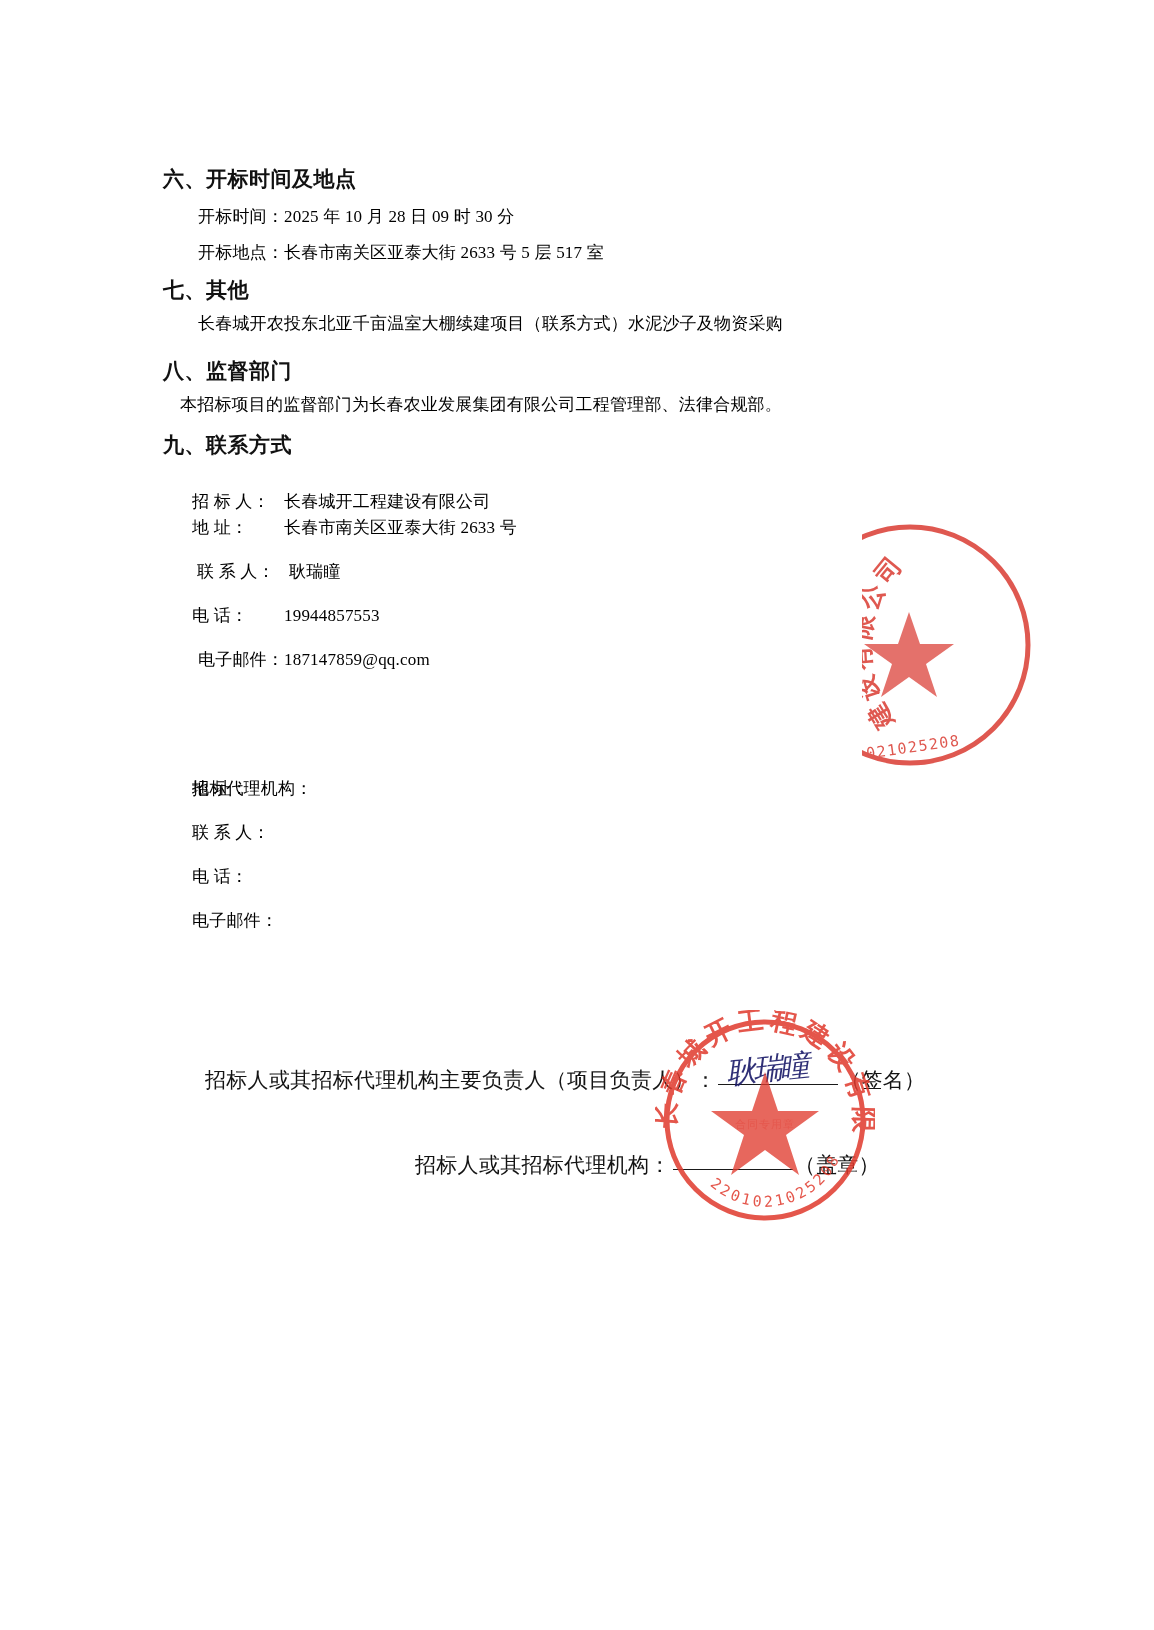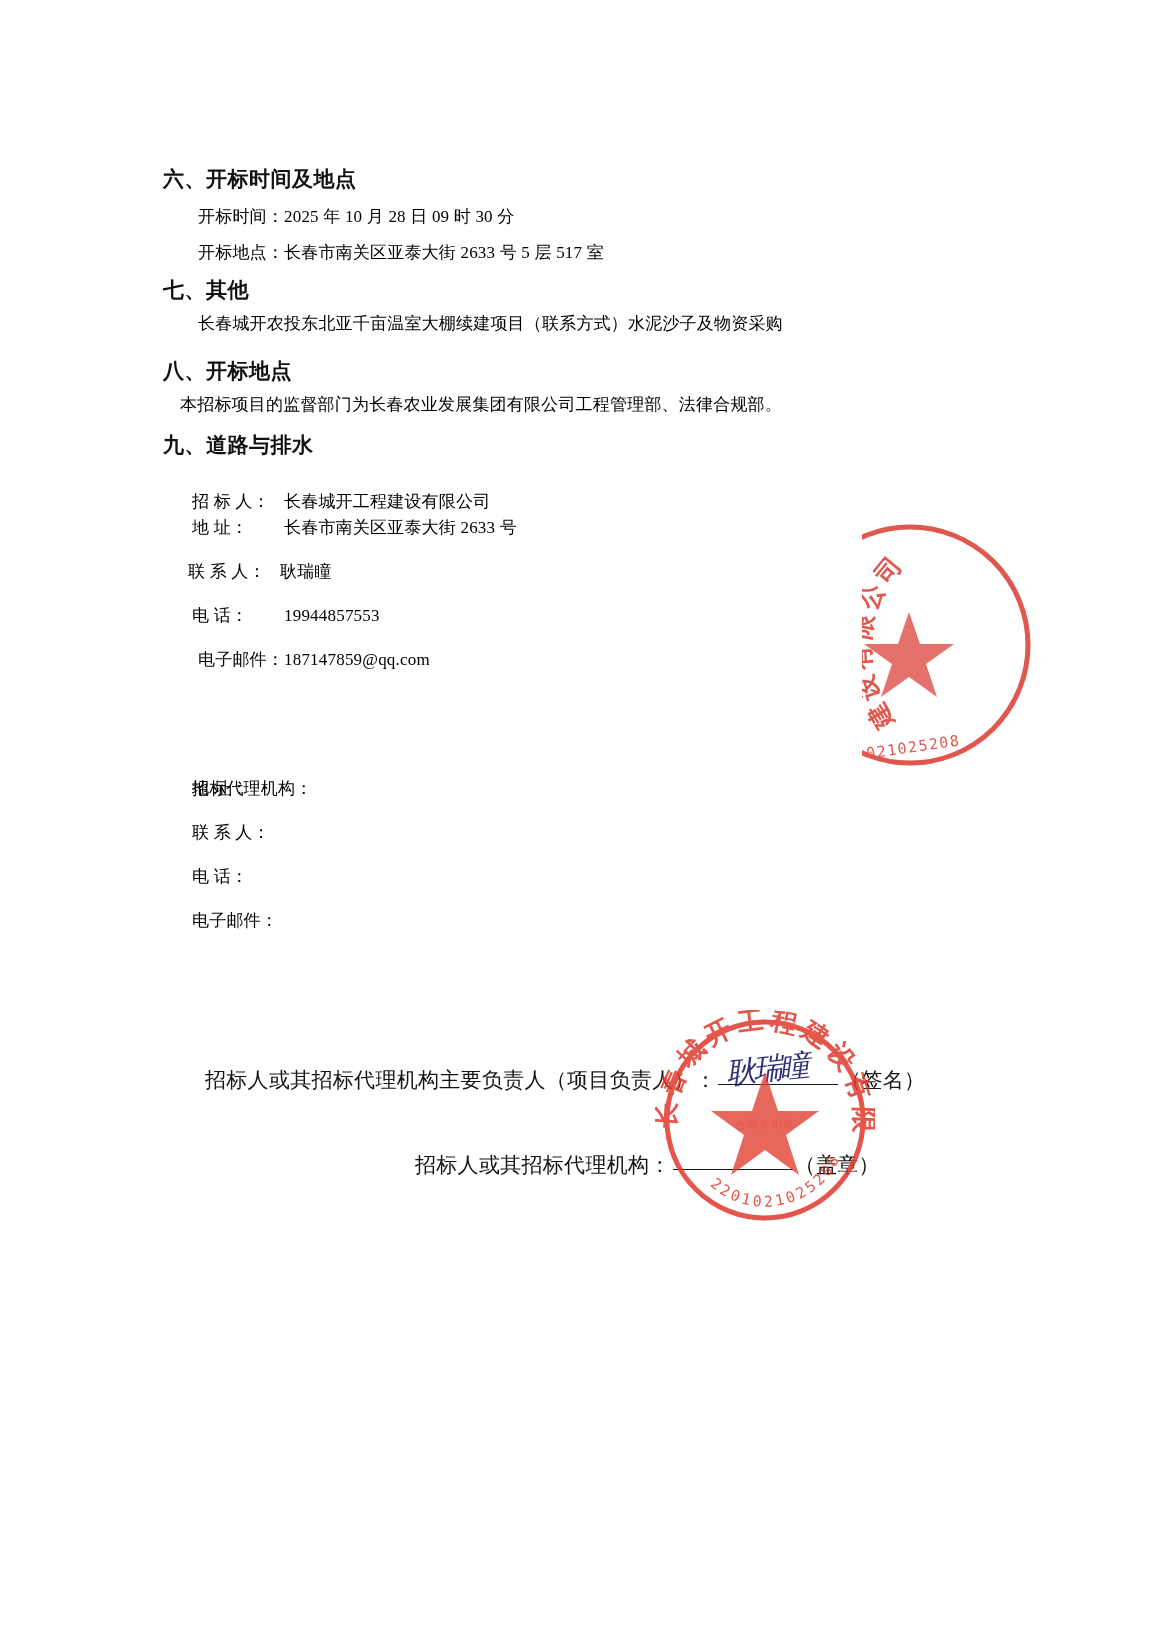--- a/index.html
+++ b/index.html
@@ -86,35 +86,35 @@
   </div>
 
   <div class="body-line" style="left:198px; top:241px;">
     <span>开标地点：</span><span>长春市南关区亚泰大街 2633 号 5 层 517 室</span>
   </div>
 
   <div class="section-head" style="left:163px; top:276px;">七、其他</div>
 
   <div class="body-line" style="left:198px; top:312px;">长春城开农投东北亚千亩温室大棚续建项目（联系方式）水泥沙子及物资采购</div>
 
-  <div class="section-head" style="left:163px; top:357px;">八、开标地点</div>
+  <div class="section-head" style="left:163px; top:357px;">八、监督部门</div>
 
   <div class="body-line" style="left:180px; top:393px;">本招标项目的监督部门为长春农业发展集团有限公司工程管理部、法律合规部。</div>
 
-  <div class="section-head" style="left:163px; top:431px;">九、道路与排水</div>
+  <div class="section-head" style="left:163px; top:431px;">九、联系方式</div>
 
   <div class="body-line" style="left:192px; top:490px;">
     <span class="label-cell">招  标  人：</span><span>长春城开工程建设有限公司</span>
   </div>
 
   <div class="body-line" style="left:192px; top:516px;">
     <span class="label-cell">地        址：</span><span>长春市南关区亚泰大街 2633 号</span>
   </div>
 
-  <div class="body-line" style="left:188px; top:560px;">
+  <div class="body-line" style="left:197px; top:560px;">
     <span class="label-cell">联  系  人：</span><span>耿瑞瞳</span>
   </div>
 
   <div class="body-line" style="left:192px; top:604px;">
     <span class="label-cell">电        话：</span><span>19944857553</span>
   </div>
 
   <div class="body-line" style="left:192px; top:648px;text-align:right;">
     <span class="label-cell">电子邮件：</span><span>187147859@qq.com</span>
   </div>

